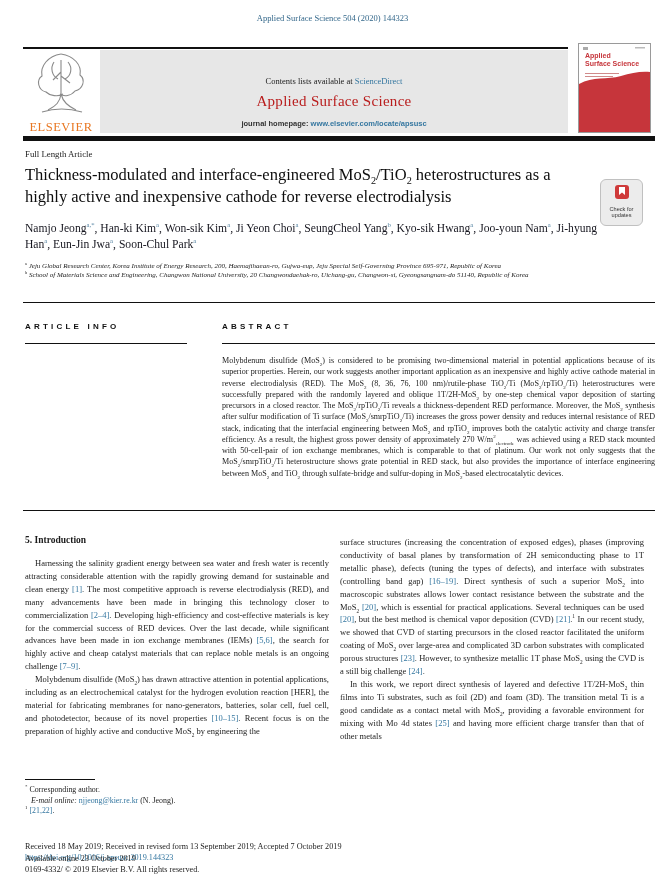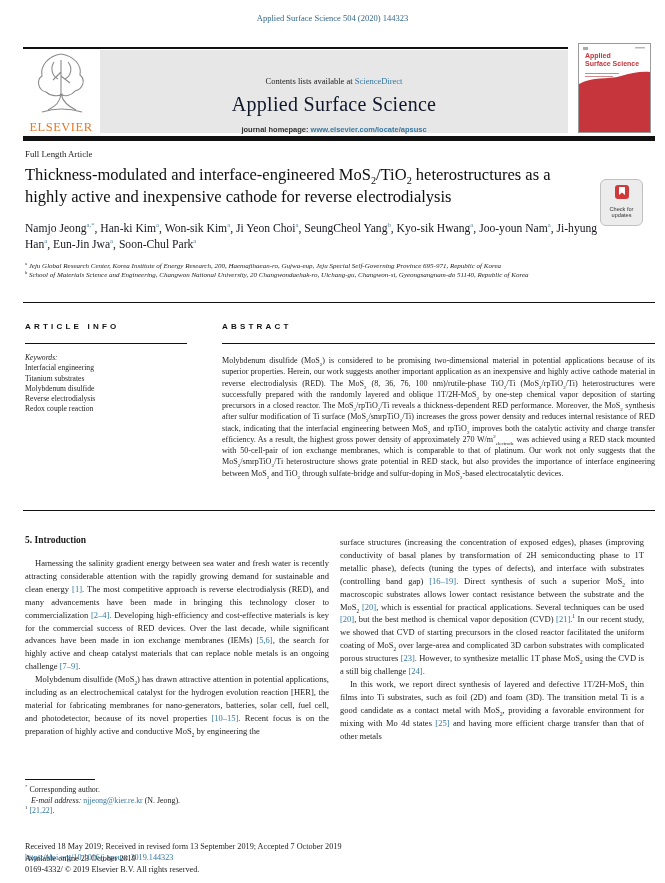--- a/index.html
+++ b/index.html
@@ -10,21 +10,21 @@
   .link{color:#3577a0;text-decoration:none;cursor:pointer;}
   .ref{color:#3577a0;}
   sup{font-size:0.62em;vertical-align:super;line-height:0;}
   sub{font-size:0.62em;vertical-align:sub;line-height:0;}
 
   
   .cite-head{top:13px;left:0;width:665px;text-align:center;font-size:8.5px;color:#33678a;}
   .top-rule{top:47px;left:23px;width:545px;height:1.5px;}
   .banner{top:50px;left:100px;width:468px;height:83px;background:#e7e7e7;text-align:center;}
   .banner .contents{margin-top:26px;font-size:8.5px;color:#222;}
-  .banner .jtitle{margin-top:7px;font-size:20px;color:#0f172a;letter-spacing:0.3px;}
+  .banner .jtitle{margin-top:7px;font-size:15px;color:#b91c1c;letter-spacing:0.3px;}
   .banner .homepage{margin-top:9px;font-family:Liberation Sans, sans-serif;font-weight:bold;font-size:7.5px;color:#333;}
   .elsevier{top:50px;left:24px;width:74px;height:84px;text-align:center;}
   .elsevier .word{font-family:"Liberation Serif",serif;font-size:12.5px;color:#e87722;letter-spacing:0.5px;margin-top:0px;}
   .cover{top:43px;left:578px;width:71px;height:88px;background:#fff;border:1px solid #9a9a9a;overflow:hidden;}
   .cover .ctitle{position:absolute;top:8px;left:6px;font-family:"Liberation Sans",sans-serif;
                  font-weight:bold;font-size:7px;line-height:7.5px;color:#c6353b;}
   .thick-rule{top:136px;left:23px;width:632px;height:4.5px;}
 
   
   .fla{top:149px;left:25px;font-size:8.8px;}
@@ -135,49 +135,41 @@
 
   <div class="abs affils">
     <div><sup>a</sup> Jeju Global Research Center, Korea Institute of Energy Research, 200, Haemajihaean-ro, Gujwa-eup, Jeju Special Self-Governing Province 695-971, Republic of Korea</div>
     <div><sup>b</sup> School of Materials Science and Engineering, Changwon National University, 20 Changwondaehak-ro, Uichang-gu, Changwon-si, Gyeongsangnam-do 51140, Republic of Korea</div>
   </div>
 
   <div class="abs rule mid-rule"></div>
 
   <div class="abs sec-head ai-head">ARTICLE INFO</div>
   <div class="abs rule ai-rule"></div>
-  <div class="abs keywords">
-    <div class="klabel">Keywords:</div>
-    <div>Interfacial engineering</div>
-    <div>Titanium substrates</div>
-    <div>Molybdenum disulfide</div>
-    <div>Reverse electrodialysis</div>
-    <div>Redox couple reaction</div>
-  </div>
 
   <div class="abs sec-head ab-head">ABSTRACT</div>
   <div class="abs rule ab-rule"></div>
   <div class="abs abstract">Molybdenum disulfide (MoS<sub>2</sub>) is considered to be promising two-dimensional material in potential applications because of its superior properties. Herein, our work suggests another important application as an inexpensive and highly active cathode material in reverse electrodialysis (RED). The MoS<sub>2</sub> (8, 36, 76, 100 nm)/rutile-phase TiO<sub>2</sub>/Ti (MoS<sub>2</sub>/rpTiO<sub>2</sub>/Ti) heterostructures were successfully prepared with the randomly layered and oblique 1T/2H-MoS<sub>2</sub> by one-step chemical vapor deposition of starting precursors in a closed reactor. The MoS<sub>2</sub>/rpTiO<sub>2</sub>/Ti reveals a thickness-dependent RED performance. Moreover, the MoS<sub>2</sub> synthesis after sulfur modification of Ti surface (MoS<sub>2</sub>/smrpTiO<sub>2</sub>/Ti) increases the gross power density and reduces internal resistance of RED stack, indicating that the interfacial engineering between MoS<sub>2</sub> and rpTiO<sub>2</sub> improves both the catalytic activity and charge transfer efficiency. As a result, the highest gross power density of approximately 270 W/m<sup>2</sup><sub>electrode</sub> was achieved using a RED stack mounted with 50-cell-pair of ion exchange membranes, which is comparable to that of platinum. Our work not only suggests that the MoS<sub>2</sub>/smrpTiO<sub>2</sub>/Ti heterostructure shows grate potential in RED stack, but also provides the importance of interface engineering between MoS<sub>2</sub> and TiO<sub>2</sub> through sulfate-bridge and sulfur-doping in MoS<sub>2</sub>-based electrocatalytic devices.</div>
 
   <div class="abs rule ab-bottom-rule"></div>
 
   <div class="abs intro-head">5. Introduction</div>
   <div class="abs col col1">
     <p class="para">Harnessing the salinity gradient energy between sea water and fresh water is recently attracting considerable attention with the rapidly growing demand for sustainable and clean energy <span class="ref">[1]</span>. The most competitive approach is reverse electrodialysis (RED), and many advancements have been made in bringing this technology closer to commercialization <span class="ref">[2–4]</span>. Developing high-efficiency and cost-effective materials is key for the commercial success of RED devices. Over the last decade, while significant advances have been made in ion exchange membranes (IEMs) <span class="ref">[5,6]</span>, the search for highly active and cheap catalyst materials that can replace noble metals is an ongoing challenge <span class="ref">[7–9]</span>.</p>
     <p class="para">Molybdenum disulfide (MoS<sub>2</sub>) has drawn attractive attention in potential applications, including as an electrochemical catalyst for the hydrogen evolution reaction [HER], the material for fabricating membranes for nano-generators, batteries, solar cell, fuel cell, and photodetector, because of its novel properties <span class="ref">[10–15]</span>. Recent focus is on the preparation of highly active and conductive MoS<sub>2</sub> by engineering the</p>
   </div>
   <div class="abs col col2">
     <p class="para noindent">surface structures (increasing the concentration of exposed edges), phases (improving conductivity of basal planes by transformation of 2H semiconducting phase to 1T metallic phase), defects (tuning the types of defects), and interface with substrates (controlling band gap) <span class="ref">[16–19]</span>. Direct synthesis of such a superior MoS<sub>2</sub> into macroscopic substrates allows lower contact resistance between the substrate and the MoS<sub>2</sub> <span class="ref">[20]</span>, which is essential for practical applications. Several techniques can be used <span class="ref">[20]</span>, but the best method is chemical vapor deposition (CVD) <span class="ref">[21]</span>.<sup>1</sup> In our recent study, we showed that CVD of starting precursors in the closed reactor facilitated the uniform coating of MoS<sub>2</sub> over large-area and complicated 3D carbon substrates with complicated porous structures <span class="ref">[23]</span>. However, to synthesize metallic 1T phase MoS<sub>2</sub> using the CVD is a still big challenge <span class="ref">[24]</span>.</p>
     <p class="para">In this work, we report direct synthesis of layered and defective 1T/2H-MoS<sub>2</sub> thin films into Ti substrates, such as foil (2D) and foam (3D). The transition metal Ti is a good candidate as a contact metal with MoS<sub>2</sub>, providing a favorable environment for mixing with Mo 4d states <span class="ref">[25]</span> and having more efficient charge transfer than that of other metals</p>
   </div>
 
   <div class="abs rule fn-rule"></div>
   <div class="abs footnotes">
     <div><sup>*</sup> Corresponding author.</div>
-    <div style="padding-left:6px;"><span class="fi">E-mail address:</span> <span class="link">njjeong@kier.re.kr</span> (N. Jeong).</div>
+    <div style="padding-left:6px;"><span class="fi">E-mail online:</span> <span class="link">njjeong@kier.re.kr</span> (N. Jeong).</div>
     <div><sup>1</sup> <span class="ref">[21,22]</span>.</div>
   </div>
 
   <div class="abs doi">
     <span class="link">https://doi.org/10.1016/j.apsusc.2019.144323</span>
   </div>
   <div class="abs dates">
     <div>Received 18 May 2019; Received in revised form 13 September 2019; Accepted 7 October 2019</div>
     <div>Available online 23 October 2019</div>
     <div>0169-4332/ © 2019 Elsevier B.V. All rights reserved.</div>

